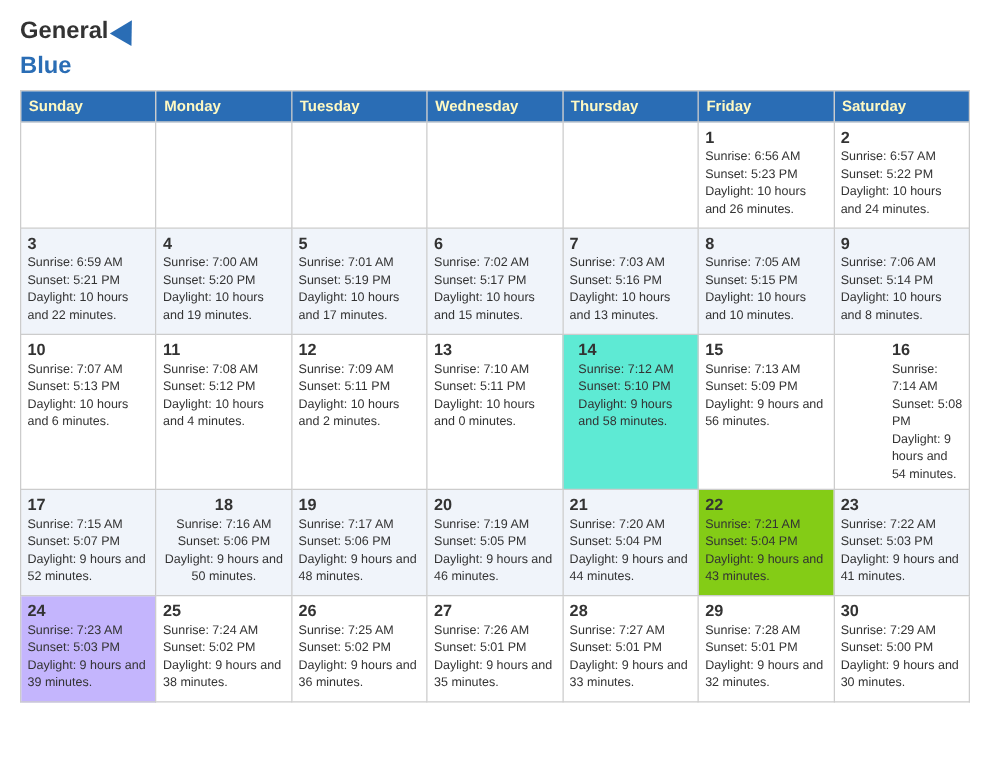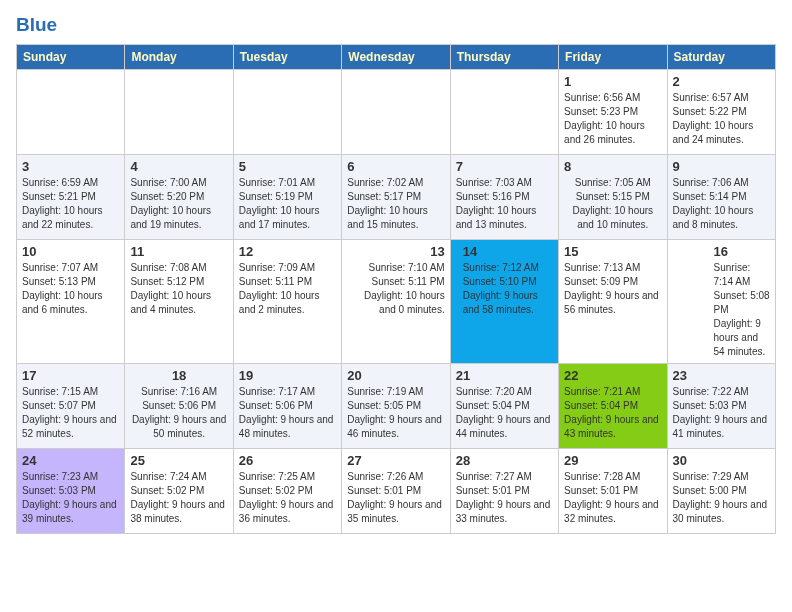--- a/index.html
+++ b/index.html
@@ -83,20 +83,24 @@
     .empty-cell {
       background: #fff !important;
     }
   </style>
 </head>
 <body>
 
 <div class="page">
   <div class="header">
     <div class="logo">
+  <div class="logo-svg-wrap">
+    <span class="logo-word-general">General</span>
+    <div class="logo-triangle"></div>
+  </div>
   <span class="logo-word-blue">Blue</span>
 </div>
     <div class="title-block">
       <div class="month-title"></div>
       <div class="location"></div>
     </div>
   </div>
 
   <table class="calendar-table">
     <thead>
@@ -156,21 +160,21 @@
 Daylight: 10 hours and 15 minutes.</div>
           </td>
           <td style="background: rgb(240, 244, 250);">
             <span class="day-number">7</span>
             <div class="day-info" style="white-space: pre-line;">Sunrise: 7:03 AM
 Sunset: 5:16 PM
 Daylight: 10 hours and 13 minutes.</div>
           </td>
           <td style="background: rgb(240, 244, 250);">
             <span class="day-number">8</span>
-            <div class="day-info" style="white-space: pre-line; text-align: center;">Sunrise: 7:05 AM
+            <div class="day-info" style="white-space: pre-line;">Sunrise: 7:05 AM
 Sunset: 5:15 PM
 Daylight: 10 hours and 10 minutes.</div>
           </td>
           <td style="background: rgb(240, 244, 250);">
             <span class="day-number">9</span>
             <div class="day-info" style="white-space: pre-line;">Sunrise: 7:06 AM
 Sunset: 5:14 PM
 Daylight: 10 hours and 8 minutes.</div>
           </td>
         </tr>
@@ -186,27 +190,27 @@
             <div class="day-info" style="white-space: pre-line;">Sunrise: 7:08 AM
 Sunset: 5:12 PM
 Daylight: 10 hours and 4 minutes.</div>
           </td>
           <td style="background: rgb(255, 255, 255);">
             <span class="day-number">12</span>
             <div class="day-info" style="white-space: pre-line;">Sunrise: 7:09 AM
 Sunset: 5:11 PM
 Daylight: 10 hours and 2 minutes.</div>
           </td>
-          <td style="background: rgb(255, 255, 255); text-align: right;">
+          <td style="background: rgb(255, 255, 255);">
             <span class="day-number">13</span>
             <div class="day-info" style="white-space: pre-line;">Sunrise: 7:10 AM
 Sunset: 5:11 PM
 Daylight: 10 hours and 0 minutes.</div>
           </td>
-          <td style="background: #0ea5e9; padding-left: 12px;">
+          <td style="background: #5eead4; padding-left: 12px;">
             <span class="day-number">14</span>
             <div class="day-info" style="white-space: pre-line;">Sunrise: 7:12 AM
 Sunset: 5:10 PM
 Daylight: 9 hours and 58 minutes.</div>
           </td>
           <td style="background: rgb(255, 255, 255);">
             <span class="day-number">15</span>
             <div class="day-info" style="white-space: pre-line;">Sunrise: 7:13 AM
 Sunset: 5:09 PM
 Daylight: 9 hours and 56 minutes.</div>

